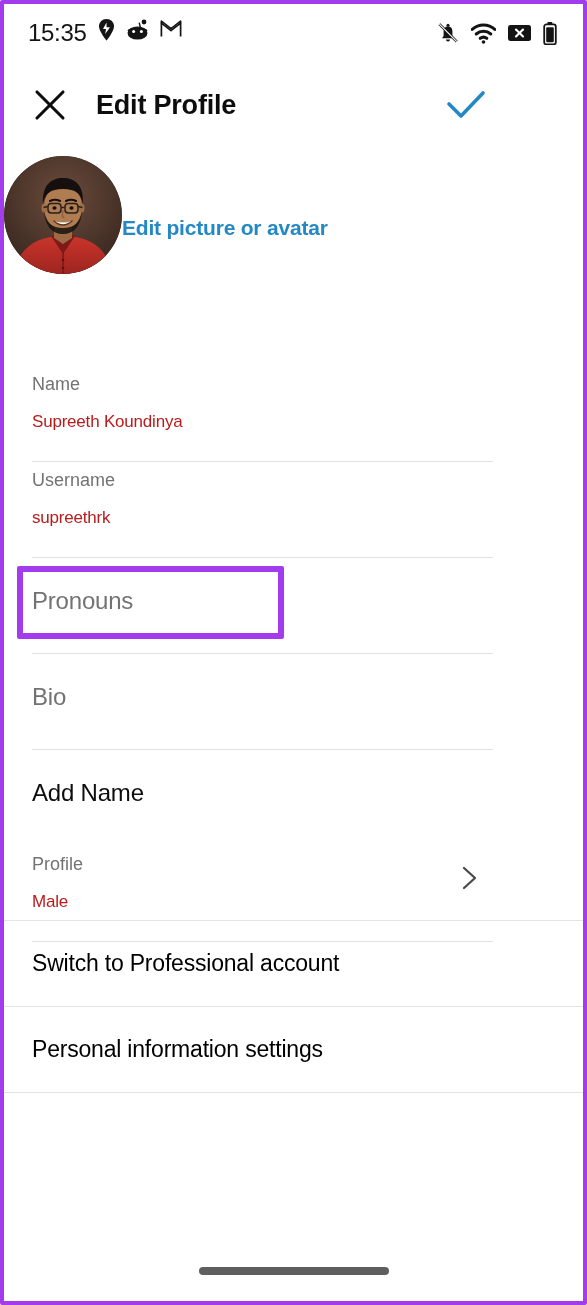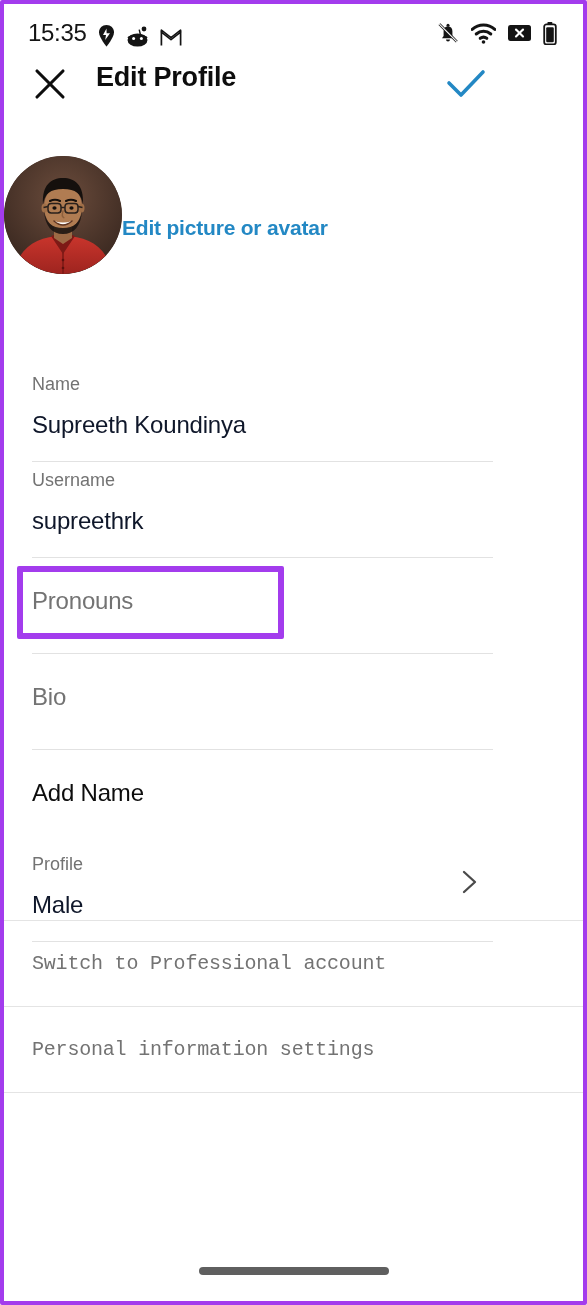--- a/index.html
+++ b/index.html
@@ -18,33 +18,33 @@
     border-radius:2px;
   }
 
   
   .statusbar {
     position:absolute; left:0; top:0;
     width:579px; height:58px;
     display:flex; align-items:center;
     padding:0 26px 0 24px;
   }
-  .sb-left { display:flex; align-items:flex-end; gap:11px; }
+  .sb-left { display:flex; align-items:flex-start; gap:11px; }
   .sb-time {
     font-size:24px; font-weight:500; color:#141414;
     letter-spacing:-0.3px; font-family:"Liberation Sans", sans-serif;
   }
   .sb-right { margin-left:auto; display:flex; align-items:center; gap:11px; }
   .sb-ico { display:flex; align-items:center; justify-content:center; }
 
   
   .header {
     position:absolute; left:0; top:58px;
     width:508px; height:86px;
-    display:flex; align-items:flex-start;
+    display:flex; align-items:center;
     padding:0 22px 0 24px;
   }
   .hdr-close { width:44px; height:44px; display:flex; align-items:center; justify-content:center; cursor:pointer; }
   .hdr-title {
     font-size:27px; font-weight:bold; color:#0d0d0d;
     margin-left:24px; letter-spacing:-0.2px;
   }
   .hdr-check { margin-left:auto; width:48px; height:44px; display:flex; align-items:center; justify-content:center; cursor:pointer; }
 
   
@@ -72,21 +72,21 @@
     position:relative;
     padding:0 28px;
     min-height:96px;
   }
   .field-inner { position:relative; height:100%; }
   .field-label {
     font-size:18px; color:#737373; line-height:1;
     padding-top:9px;
   }
   .field-value {
-    font-size:24px; color:#0f172a; line-height:1;
+    font-size:17px; color:#b91c1c; line-height:1;
     padding-top:20px; letter-spacing:-0.2px;
   }
   .field-placeholder {
     font-size:24px; color:#737373; line-height:1;
     padding-top:31px; letter-spacing:-0.2px;
   }
   .field-divider {
     position:absolute; left:28px; right:28px; bottom:0;
     height:1px; background:#e2e2e2;
   }
@@ -108,22 +108,22 @@
   }
 
   
   .links {
     position:absolute; left:0; top:916px; width:579px;
   }
   .full-divider { height:1px; background:#e4e4e4; width:100%; }
   .link-row {
     height:85px; display:flex; align-items:center;
     padding:0 28px;
-    font-size:20px; color:#737373;
-    cursor:pointer; letter-spacing:-0.2px;font-family:Liberation Mono, monospace;
+    font-size:23px; color:#000000;
+    cursor:pointer; letter-spacing:-0.2px;
   }
 
   
   .gesture-bar {
     position:absolute; left:50%; transform:translateX(-50%);
     bottom:26px; width:190px; height:8px;
     background:#5f5f5f; border-radius:4px;
   }
 </style>
 </head>

